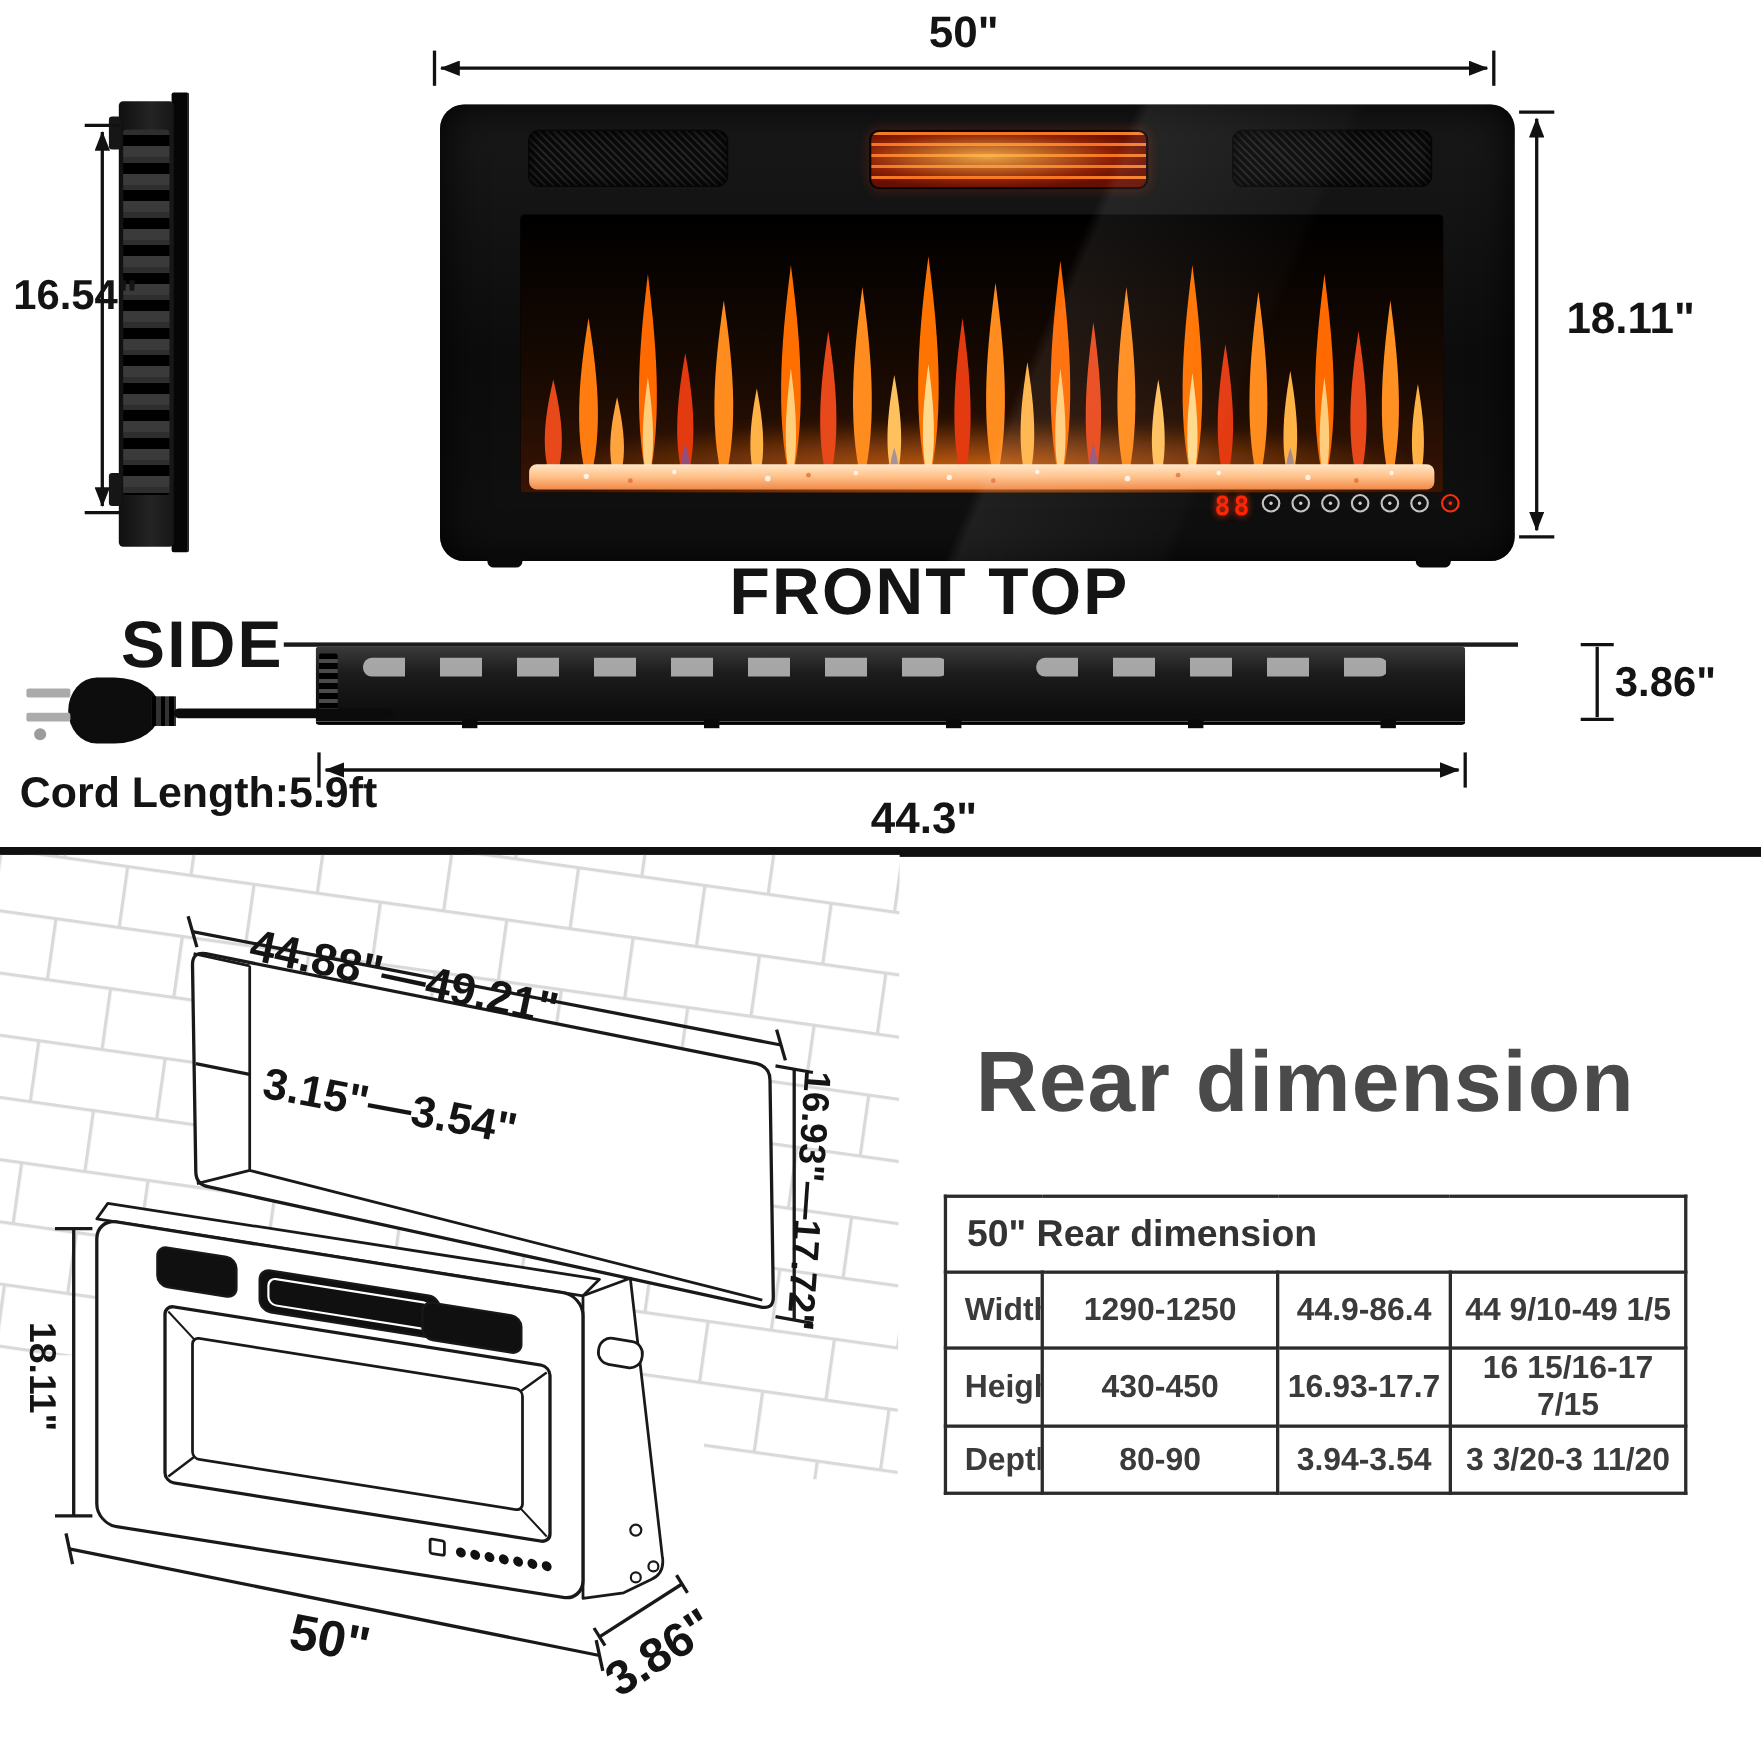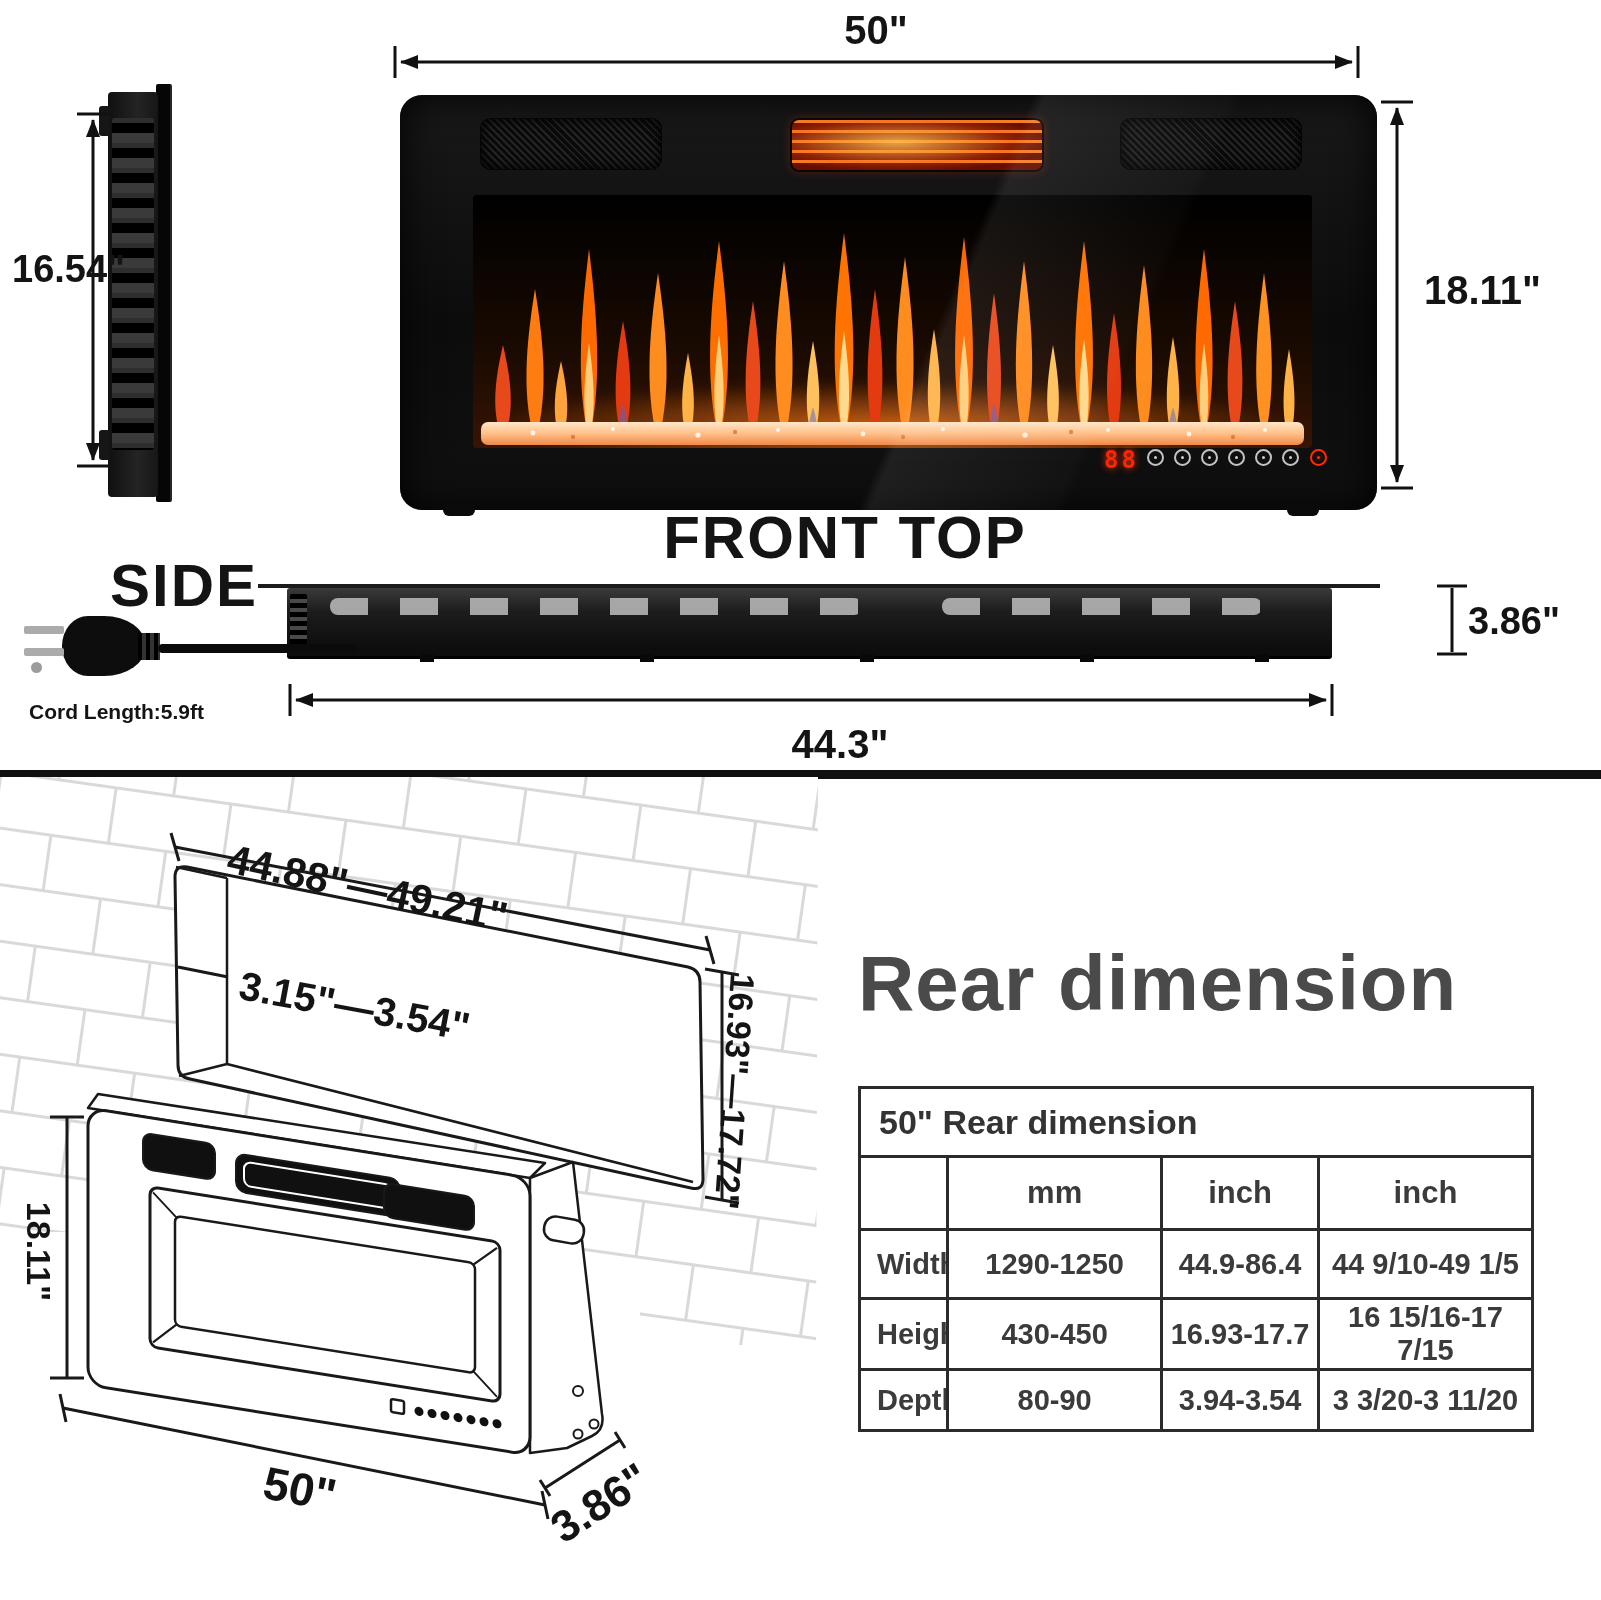--- a/index.html
+++ b/index.html
@@ -50,21 +50,21 @@
 
   
   .plug-head{left:62px;top:616px;width:84px;height:60px;background:#0d0d0d;border-radius:26px 42px 42px 26px/30px;}
   .plug-neck{left:138px;top:633px;width:22px;height:27px;background:repeating-linear-gradient(90deg,#000 0 4px,#333 4px 8px);}
   .prong{position:absolute;left:24px;width:40px;height:8px;background:#ababab;border-radius:2px;}
   .gpin{left:31px;top:662px;width:11px;height:11px;border-radius:50%;background:#9c9c9c;}
   .cable{left:158px;top:644px;width:200px;height:9px;background:#0b0b0b;border-radius:5px;}
 
   
   .divider{left:0;top:770px;width:1601px;height:9px;background:#101010;}
-  .rear-title{left:858px;top:938px;font-size:78px;font-weight:bold;color:#4a4a4a;letter-spacing:1px;}
+  .rear-title{left:887px;top:938px;font-size:78px;font-weight:bold;color:#4a4a4a;letter-spacing:1px;}
 
   
   .rear-table{position:absolute;left:858px;top:1086px;width:676px;border-collapse:collapse;table-layout:fixed;
               color:#3b3b3b;font-weight:bold;}
   .rear-table td{border:3px solid #2b2b2b;text-align:center;font-size:29px;overflow:hidden;}
   .rear-table td.title{font-size:34px;text-align:left;padding-left:18px;height:64px;color:#333;}
   .rear-table td.rowlbl{text-align:left;padding-left:16px;}
   .rear-table tr.hdr td{height:68px;font-size:31px;}
   .rear-table tr.data td{height:64px;}
   .rear-table tr.last td{height:56px;}
@@ -226,21 +226,21 @@
   </g>
 </svg>
 
 <span class="lbl ctr" style="left:816px;top:8px;width:120px;font-size:40px;">50"</span>
 <span class="lbl" style="left:1424px;top:268px;font-size:40px;">18.11"</span>
 <span class="lbl" style="left:12px;top:248px;font-size:38px;">16.54"</span>
 <span class="lbl" style="left:110px;top:503px;font-size:60px;letter-spacing:2px;margin-top:48px;">SIDE</span>
 <span class="lbl ctr" style="left:580px;top:503px;width:530px;font-size:60px;letter-spacing:2px;">FRONT TOP</span>
 <span class="lbl" style="left:1468px;top:600px;font-size:38px;">3.86"</span>
 <span class="lbl ctr" style="left:770px;top:722px;width:140px;font-size:40px;">44.3"</span>
-<span class="lbl" style="left:29px;top:700px;font-size:21px;">Cord Length:5.9ft</span>
+<span class="lbl" style="left:18px;top:700px;font-size:39px;">Cord Length:5.9ft</span>
 
 <div class="abs divider"></div>
 
 <svg class="abs" style="left:0;top:770px;" width="860" height="830" viewBox="0 0 860 830">
   <defs>
     <pattern id="brick" width="116" height="112" patternUnits="userSpaceOnUse" patternTransform="rotate(8)">
       <path d="M0,1.5 H116 M0,57.5 H116 M1.5,0 V56 M59.5,56 V112" stroke="#d9d9d9" stroke-width="3" fill="none"></path>
     </pattern>
     <clipPath id="wallclip">
       <polygon points="0,7 818,7 816,575 640,575 640,530 460,530 460,488 230,488 230,462 0,462"></polygon>
@@ -324,26 +324,20 @@
   <colgroup>
       <col style="width:13.1%">
       <col style="width:31.8%">
       <col style="width:23.3%">
       <col style="width:31.8%">
     </colgroup>
   <tbody>
       <tr>
         <td class="title" colspan="4">50" Rear dimension</td>
       </tr>
-  <tr class="hdr">
-    <td></td>
-    <td>mm</td>
-    <td>inch</td>
-    <td>inch</td>
-  </tr>
   <tr class="data">
     <td class="rowlbl">Width</td>
     <td>1290-1250</td>
     <td>44.9-86.4</td>
     <td>44 9/10-49 1/5</td>
   </tr>
   <tr class="data">
     <td class="rowlbl">Height</td>
     <td>430-450</td>
     <td>16.93-17.7</td>

